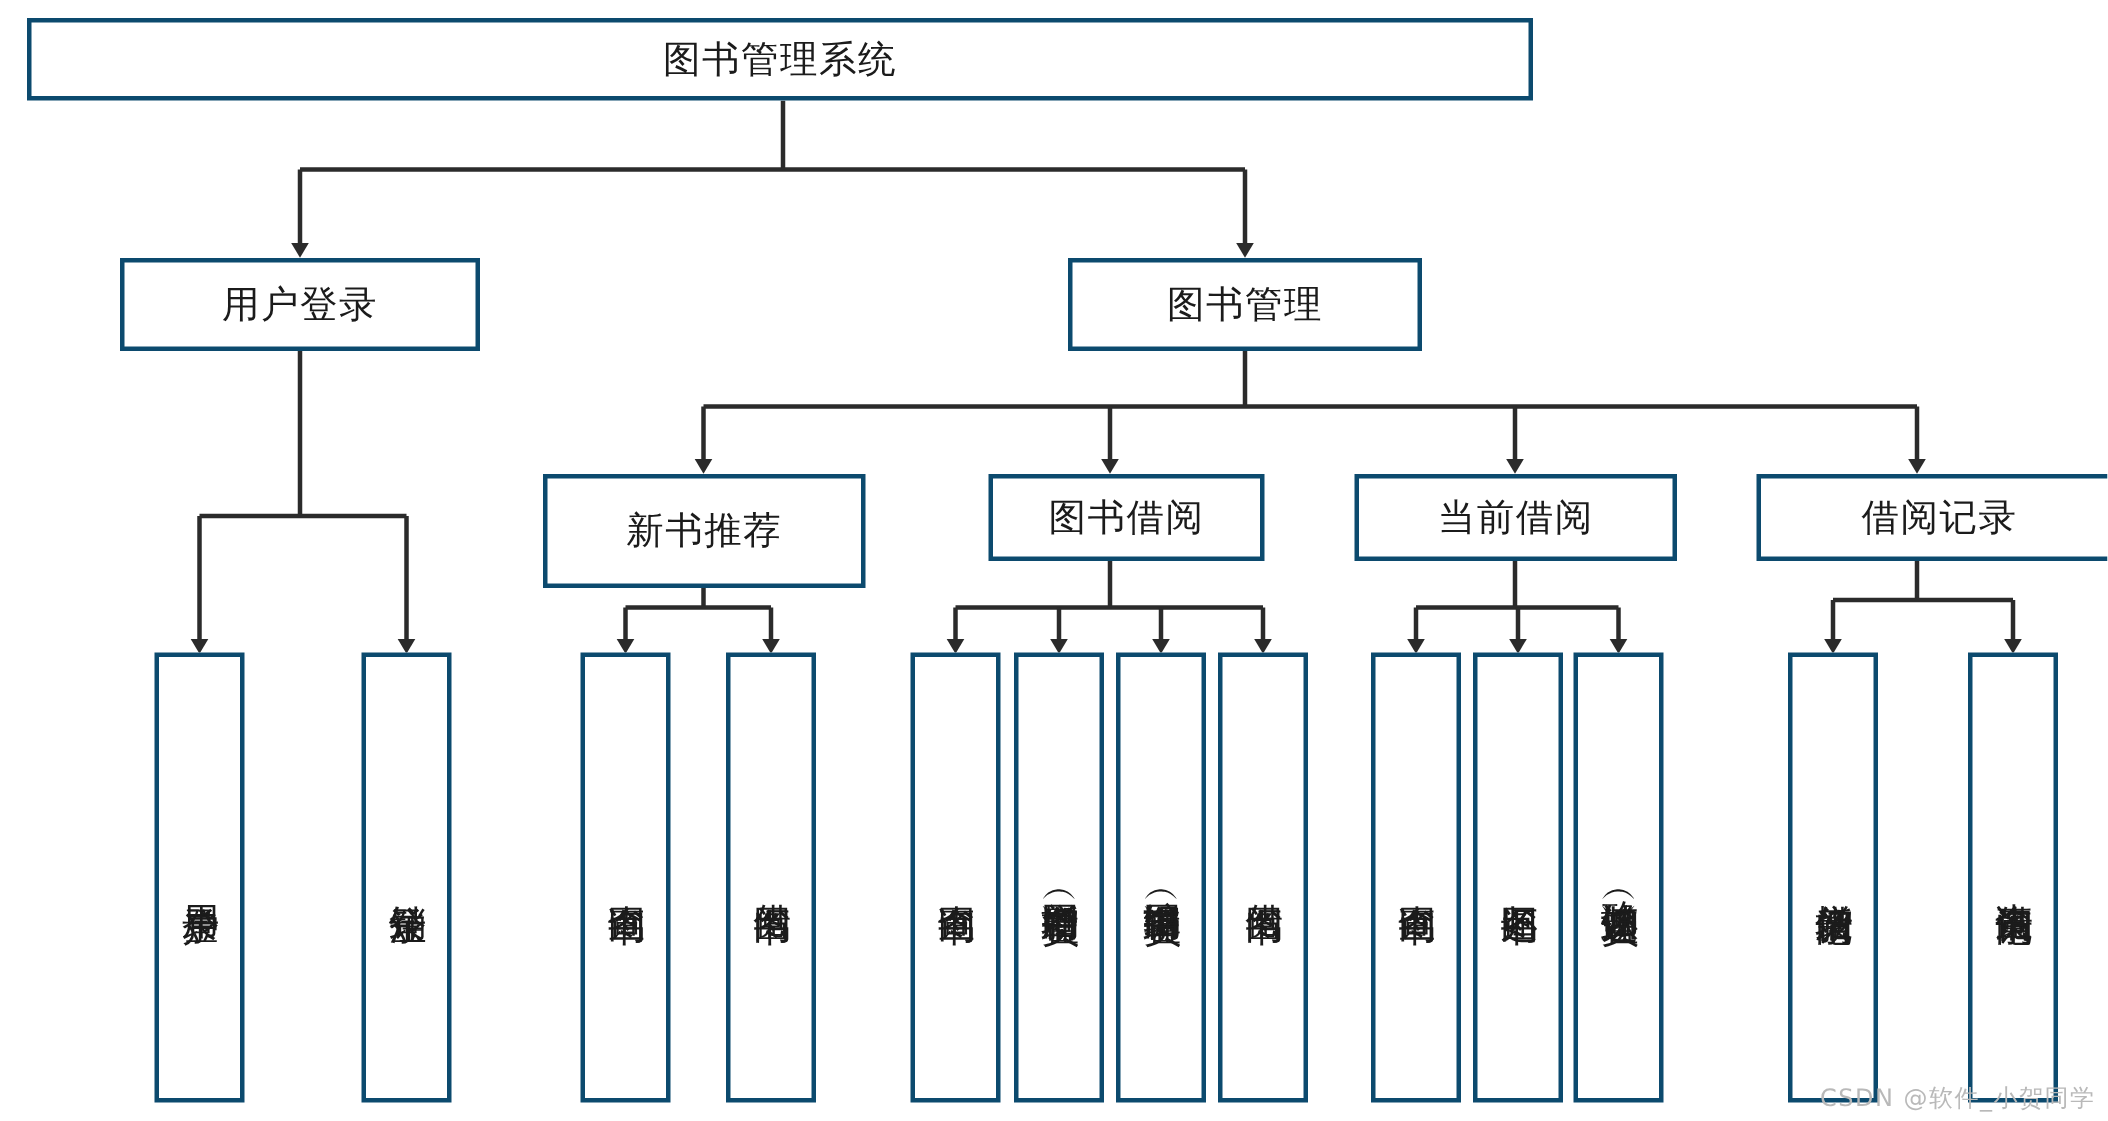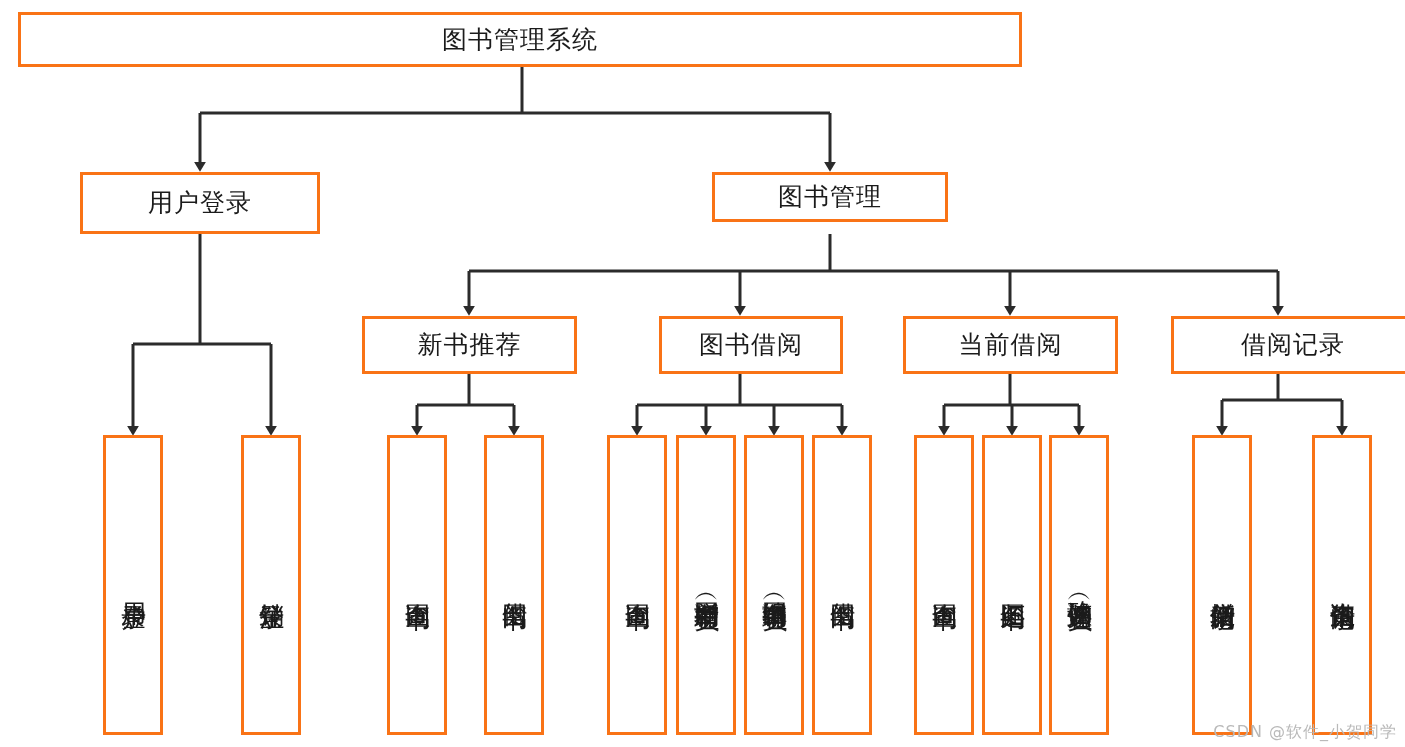--- a/index.html
+++ b/index.html
@@ -15,21 +15,21 @@
     position: relative;
     width: 1405px;
     height: 747px;
     background: #ffffff;
     overflow: hidden;
   }
   
   .node {
     position: absolute;
     box-sizing: border-box;
-    border: 3px solid #f97316;
+    border: 3px solid #0c4a6e;
     background: #ffffff;
     display: flex;
     align-items: center;
     justify-content: center;
     color: #1b1b1b;
   }
   .node.horizontal {
     font-size: 25px;
     letter-spacing: 1px;
     line-height: 1.1;
@@ -130,25 +130,25 @@
     <path class="wire" d="M1342,400 L1342,428" marker-end="url(#arrow)"></path>
   </svg>
 
   <div class="node horizontal" style="left:18px; top:12px; width:1004px; height:55px;">
     <span>图书管理系统</span>
   </div>
 
   <div class="node horizontal" style="left:80px; top:172px; width:240px; height:62px;">
     <span>用户登录</span>
   </div>
-  <div class="node horizontal" style="left:712px; top:172px; width:236px; height:50px;">
+  <div class="node horizontal" style="left:712px; top:172px; width:236px; height:62px;">
     <span>图书管理</span>
   </div>
 
-  <div class="node horizontal" style="left:362px; top:316px; width:215px; height:58px;">
+  <div class="node horizontal" style="left:362px; top:316px; width:215px; height:76px;">
     <span>新书推荐</span>
   </div>
   <div class="node horizontal" style="left:659px; top:316px; width:184px; height:58px;">
     <span>图书借阅</span>
   </div>
   <div class="node horizontal" style="left:903px; top:316px; width:215px; height:58px;justify-content:center;">
     <span>当前借阅</span>
   </div>
   <div class="node horizontal" style="left:1171px; top:316px; width:244px; height:58px;align-items:center;">
     <span>借阅记录</span>

